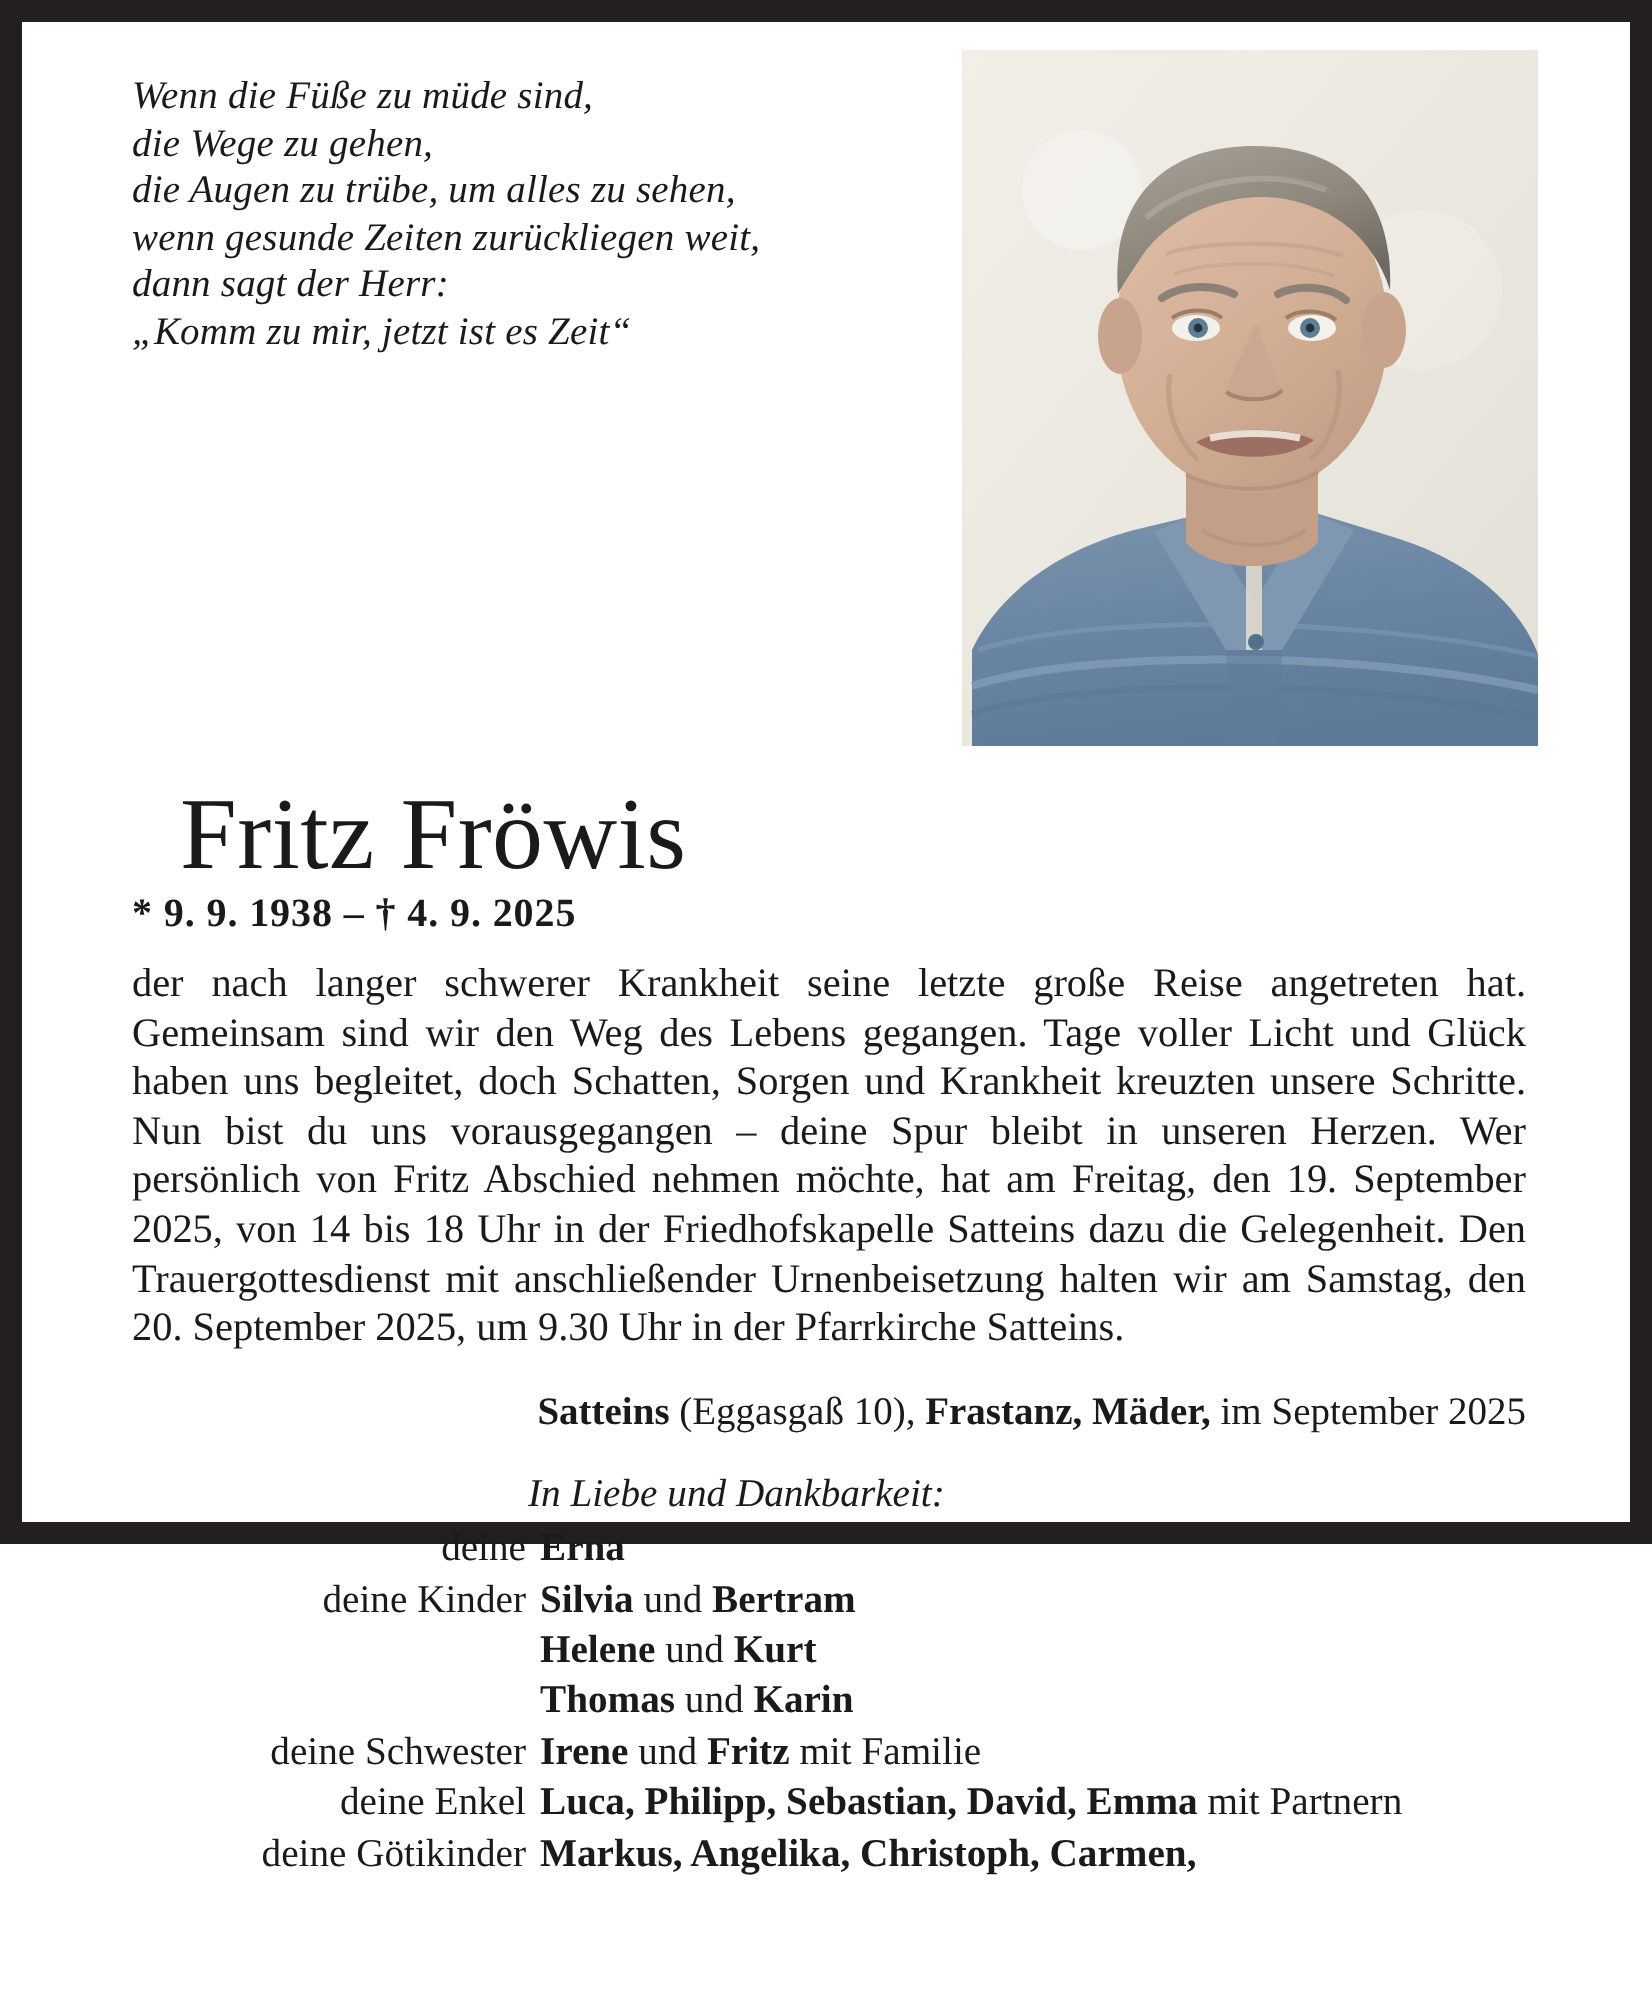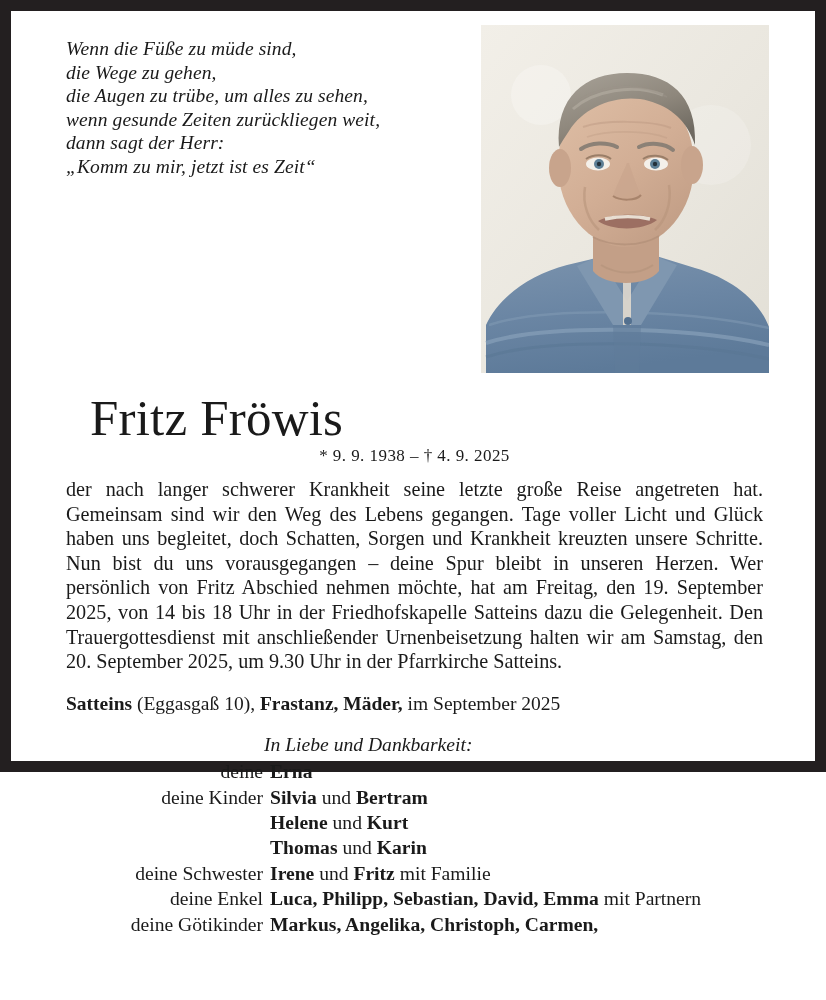--- a/index.html
+++ b/index.html
@@ -76,42 +76,42 @@
   .deceased-name {
     font-size: 51px;
     line-height: 54px;
     margin-top: 18px;
     letter-spacing: 0.2px;
     font-weight: 400;
     margin-left: 24px;
   }
 
   .life-dates {
-    font-size: 17px;
-    font-weight: normal;
+    font-size: 20px;
+    font-weight: bold;
     margin-top: 1px;
     letter-spacing: 0.45px;
-    text-align: center;
   }
 
   
   .body-text {
     font-size: 20.2px;
     line-height: 24.6px;
     margin-top: 11px;
     text-align: justify;
     text-align-last: left;
     hyphens: manual;
   }
 
   
   .place-line {
     font-size: 19.5px;
     line-height: 24px;
     margin-top: 18px;
+    text-align: right;
   }
   .place-line b { font-weight: bold; }
 
   
   .family-block {
     margin-top: 16px;
     font-size: 19.6px;
     line-height: 25.4px;
   }
   .family-heading {

